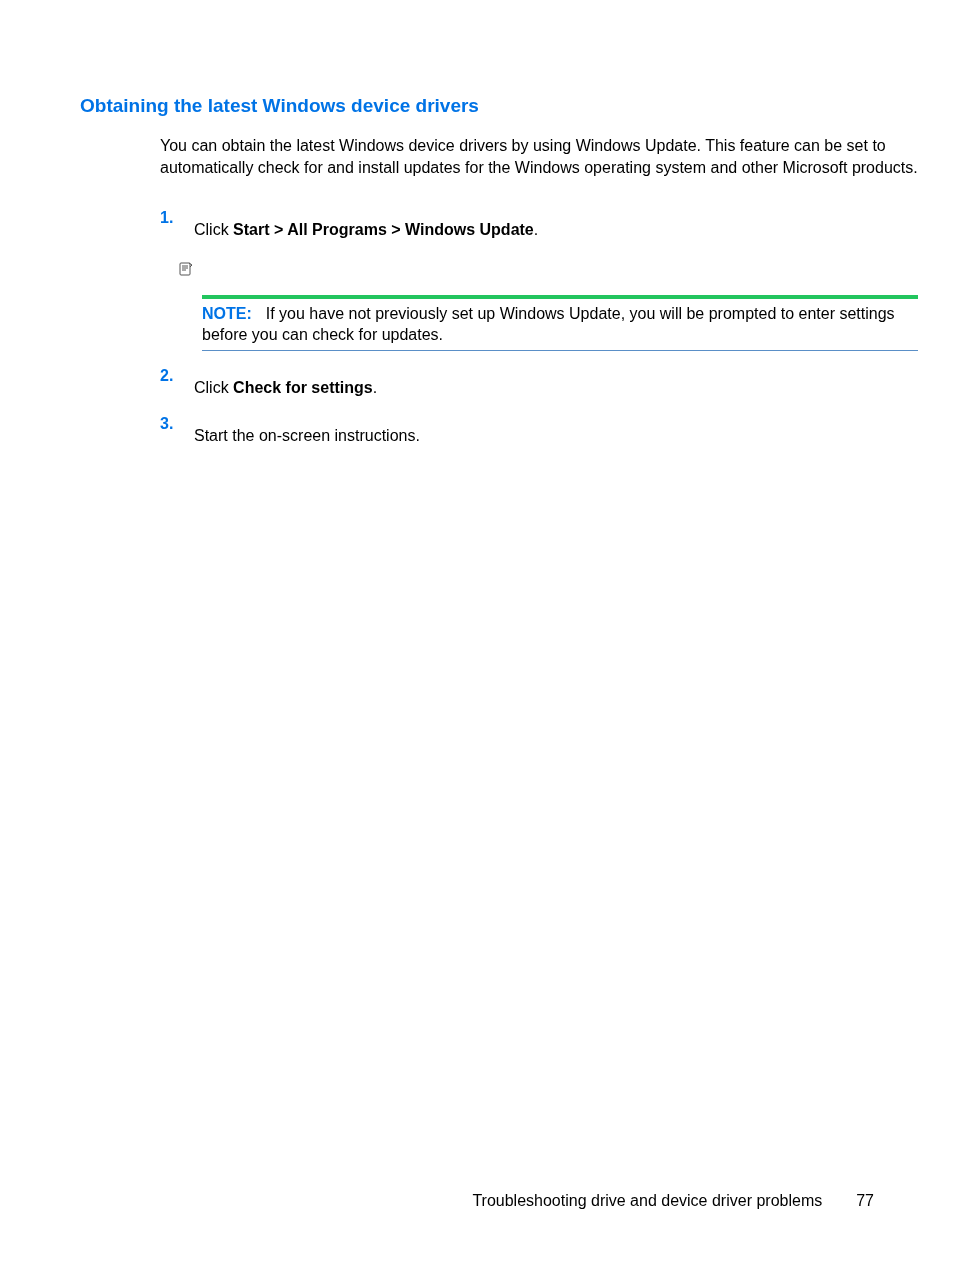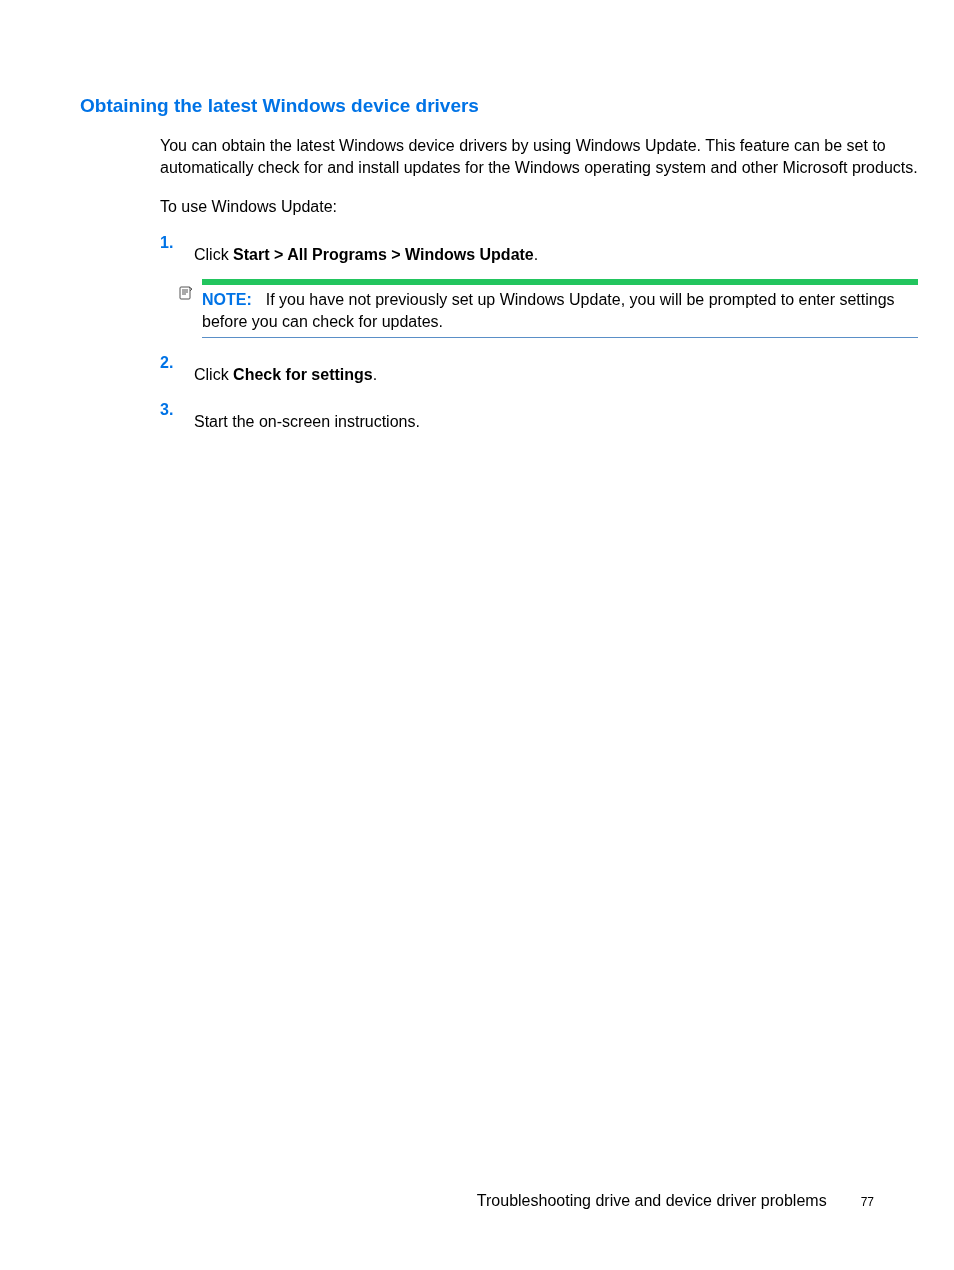--- a/index.html
+++ b/index.html
@@ -23,21 +23,21 @@
       color: #0073e6;
       font-weight: bold;
       font-size: 19px;
       margin-bottom: 18px;
     }
     .body-text {
       margin-left: 80px;
       line-height: 1.35;
     }
     .intro {
-      margin-bottom: 18px;
+      margin-bottom: 29px;
     }
     .lead {
       margin-bottom: 14px;
     }
     .ol-item {
       display: flex;
       margin-bottom: 14px;
     }
     .ol-num {
       color: #0073e6;
@@ -63,52 +63,52 @@
       flex-shrink: 0;
       margin-top: 6px;
       margin-right: 6px;
     }
     .note-icon svg {
       width: 16px;
       height: 16px;
     }
     .note-text {
       flex: 1;
-      border-top: 6px solid #22c55e;
+      border-top: 4px solid #22c55e;
       border-bottom: 1px solid #5a8fc7;
       padding: 4px 0 4px 0;
       line-height: 1.35;
+      margin-top: 40px;
     }
     .note-label {
       color: #0073e6;
       font-weight: bold;
       margin-right: 14px;
     }
     .footer {
       position: absolute;
       bottom: 60px;
       right: 80px;
       font-size: 16px;
       display: flex;
       align-items: baseline;
       gap: 34px;
     }
     .page-num {
-      font-size: 12px;
+      font-size: 16px;
     }
   </style>
 </head>
 <body>
 
 <div class="page">
   <h2 class="heading">Obtaining the latest Windows device drivers</h2>
 
   <div class="body-text">
     <p class="intro">You can obtain the latest Windows device drivers by using Windows Update. This feature can be set to automatically check for and install updates for the Windows operating system and other Microsoft products.</p>
-    <p class="lead">To use Windows Update:</p>
 
     <div class="ol-item">
       <div class="ol-num">1.</div>
       <div class="ol-content">
         <span>Click </span><span class="bold">Start &gt; All Programs &gt; Windows Update</span><span>.</span>
       </div>
     </div>
 
     <div class="note-block">
       <div class="note-icon">

